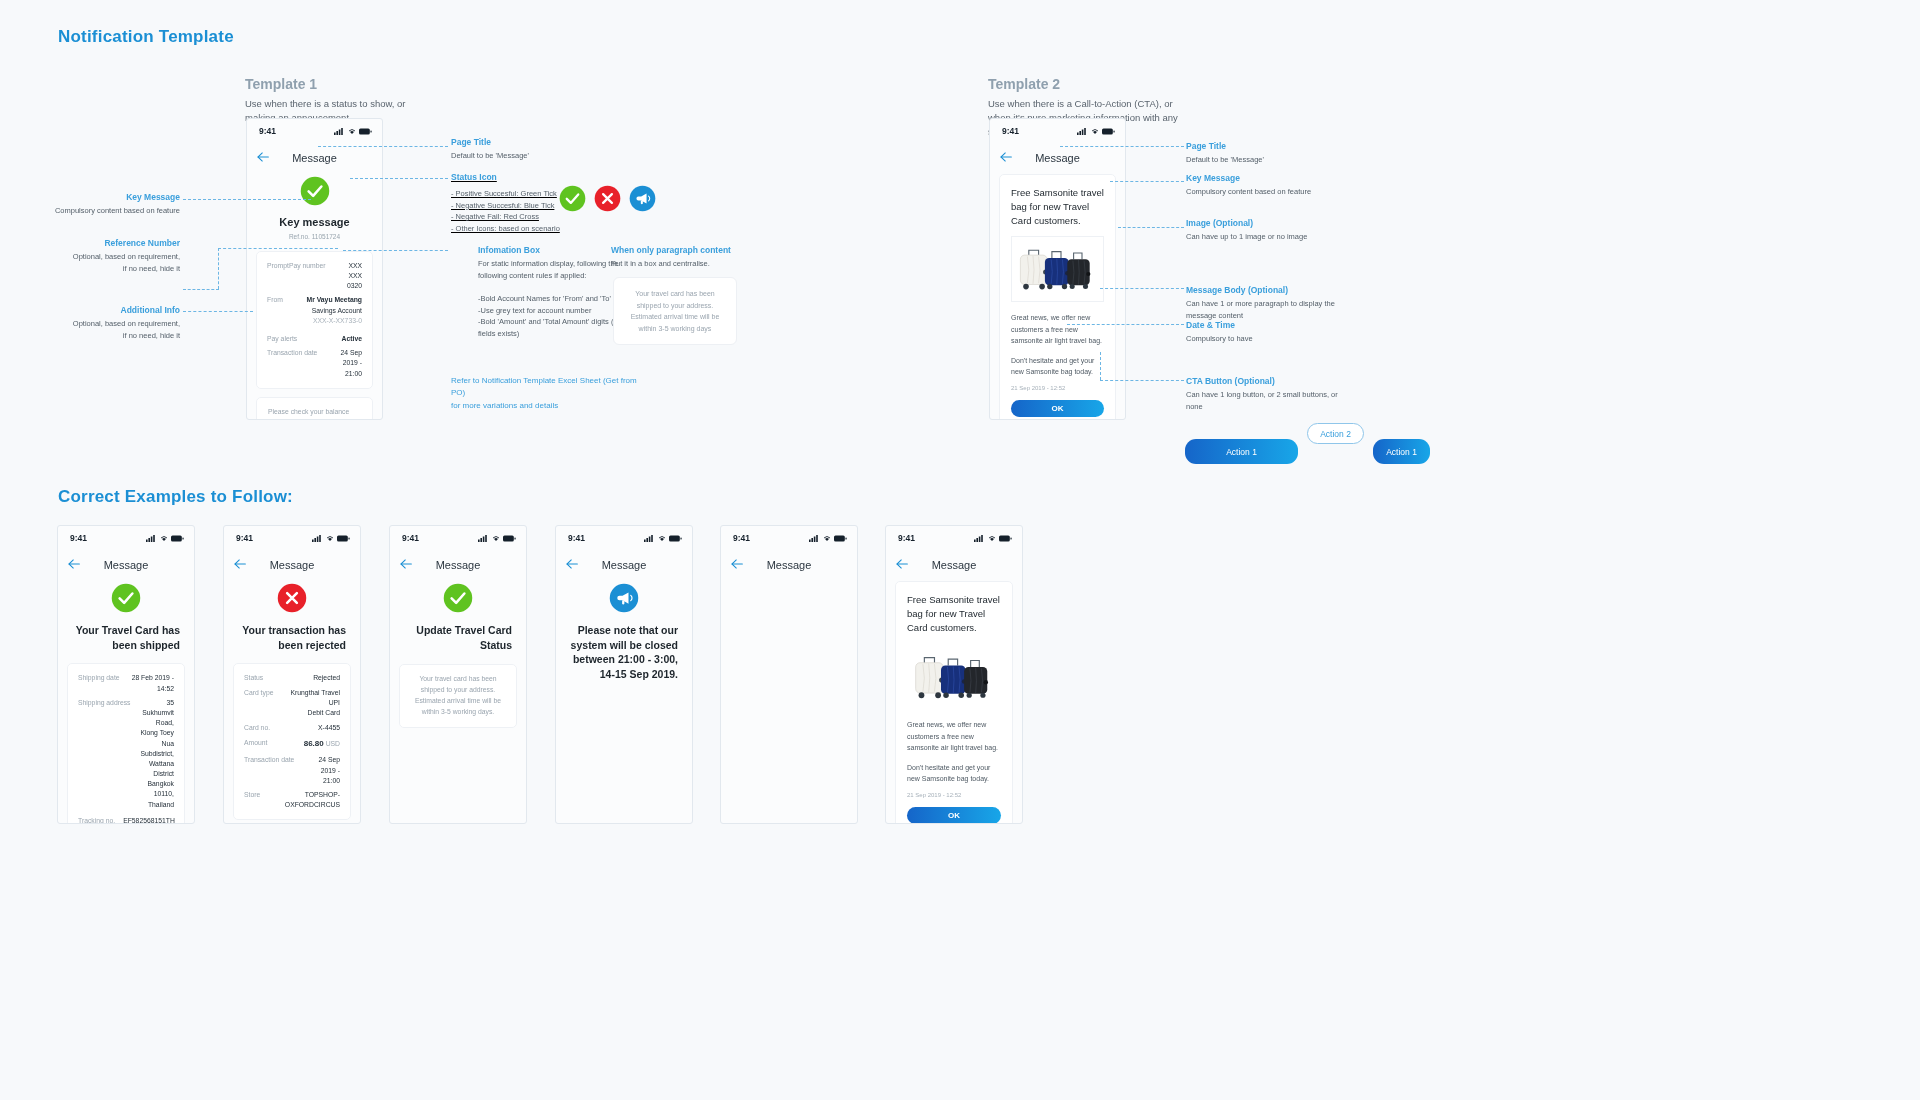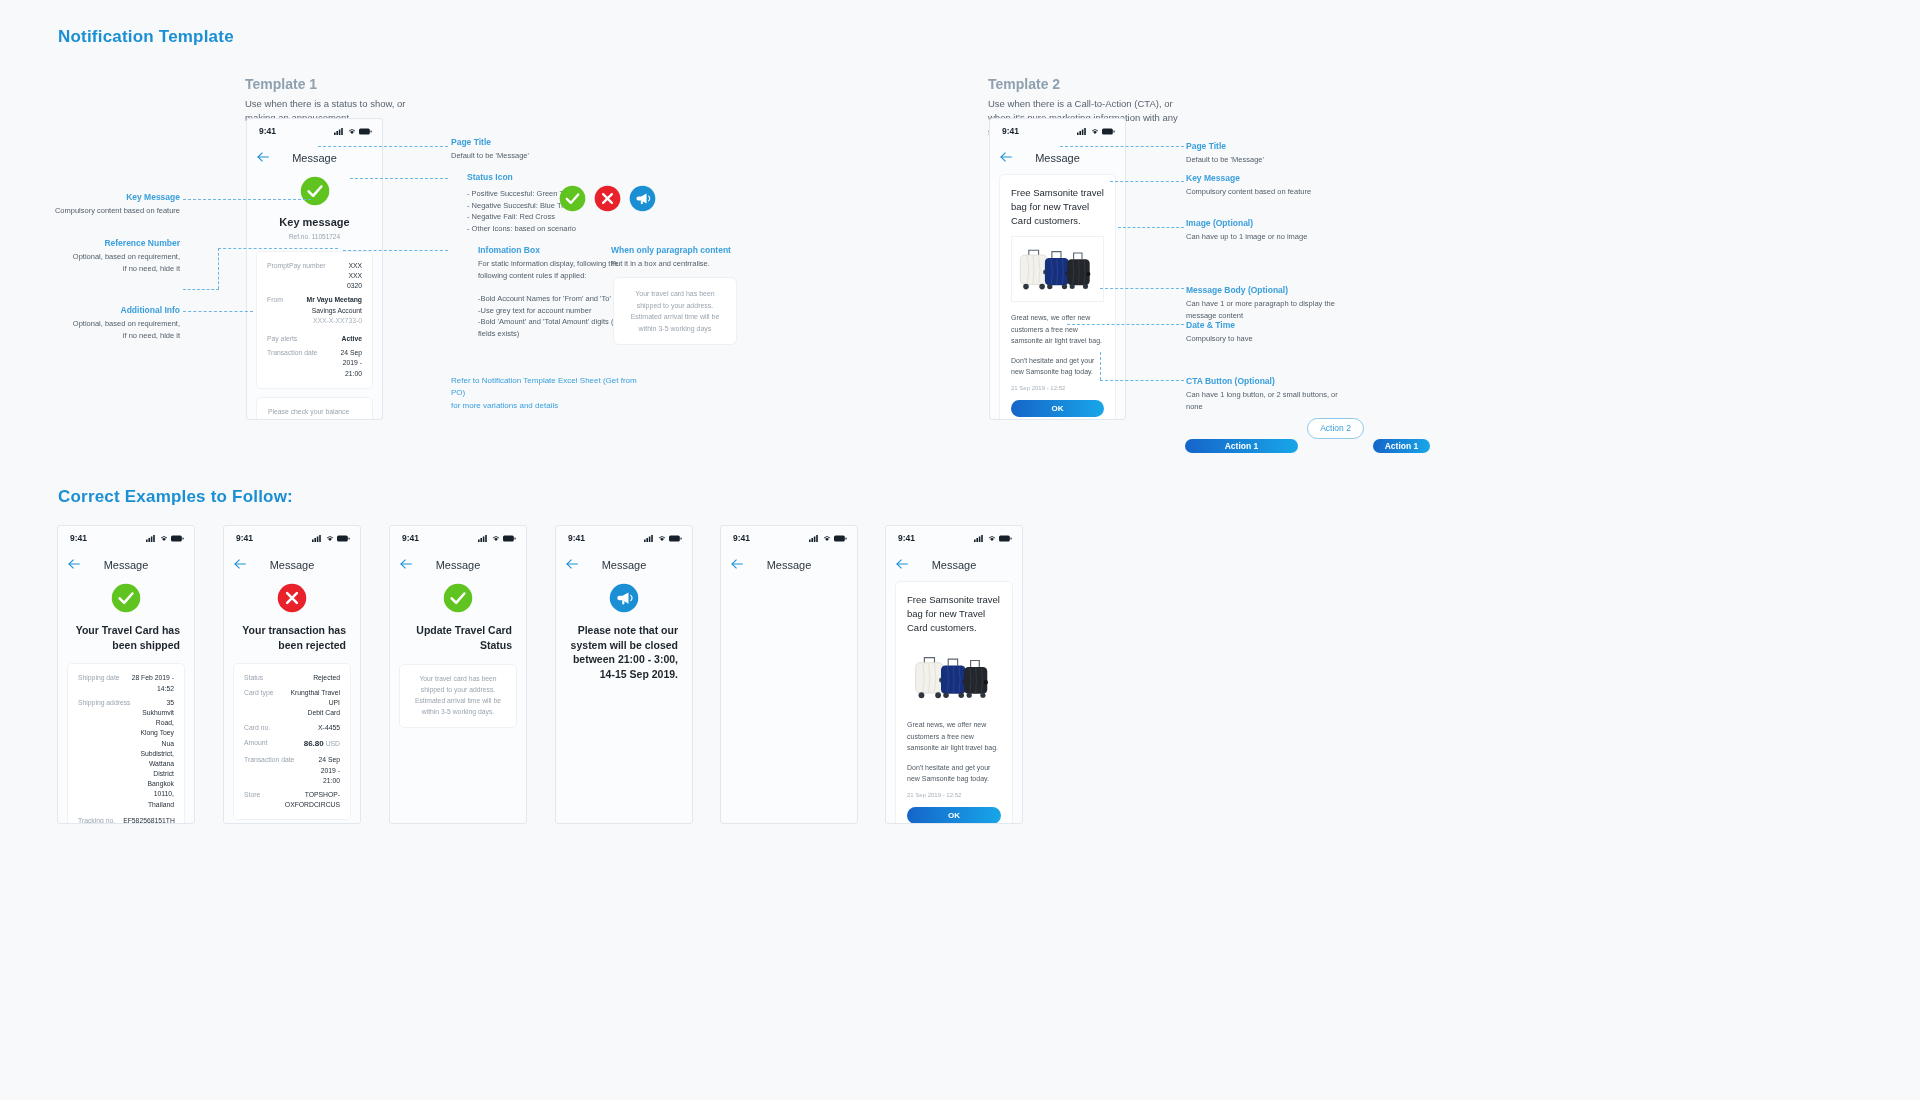--- a/index.html
+++ b/index.html
@@ -145,23 +145,23 @@
     margin-top: 9px; height: 17px; border-radius: 9px;
     background: linear-gradient(90deg,#1565c9,#18a6e8);
     color: #fff; font-size: 8px; font-weight: bold;
     display: flex; align-items: center; justify-content: center;
   }
 
   
   .cta-legend { position: absolute; display: flex; gap: 9px; align-items: center; }
   .btn-primary {
     background: linear-gradient(90deg,#1565c9,#18a6e8);
-    color: #fff; border-radius: 11px; height: 14px;
+    color: #fff; border-radius: 11px; height: 25px;
     display: flex; align-items: center; justify-content: center;
-    font-size: 8.5px; font-weight: bold; margin-top: 36px;
+    font-size: 8.5px; font-weight: normal; margin-top: 36px;
   }
   .btn-secondary {
     background: #fff; border: 1px solid #8fc6ea; color: #3a9fdc;
     border-radius: 11px; height: 21px;
     display: flex; align-items: center; justify-content: center;
     font-size: 8.5px;
   }
 
   
   .appr-card {
@@ -284,21 +284,21 @@
   <div class="anno right-align" style="left:30px; top:305px; width:150px;">
     <div class="anno-title">Additional Info</div>
     <pre class="anno-body">Optional, based on requirement,
 if no need, hide it</pre>
   </div>
 
   <div class="anno" style="left:451px; top:137px; width:150px;">
     <div class="anno-title">Page Title</div>
     <pre class="anno-body">Default to be 'Message'</pre>
   </div>
-  <div class="anno" style="left:467px; top:172px; width:170px;">
+  <div class="anno" style="left:451px; top:172px; width:170px;text-decoration:underline;">
     <div class="anno-title">Status Icon</div>
     <pre class="anno-body" style="margin-top:6px;">- Positive Succesful: Green Tick
 - Negative Succesful: Blue Tick
 - Negative Fail: Red Cross
 - Other Icons: based on scenario</pre>
   </div>
   <div class="anno" style="left:478px; top:245px; width:160px;">
     <div class="anno-title">Infomation Box</div>
     <pre class="anno-body">For static information display, following the following content rules if applied:
 

